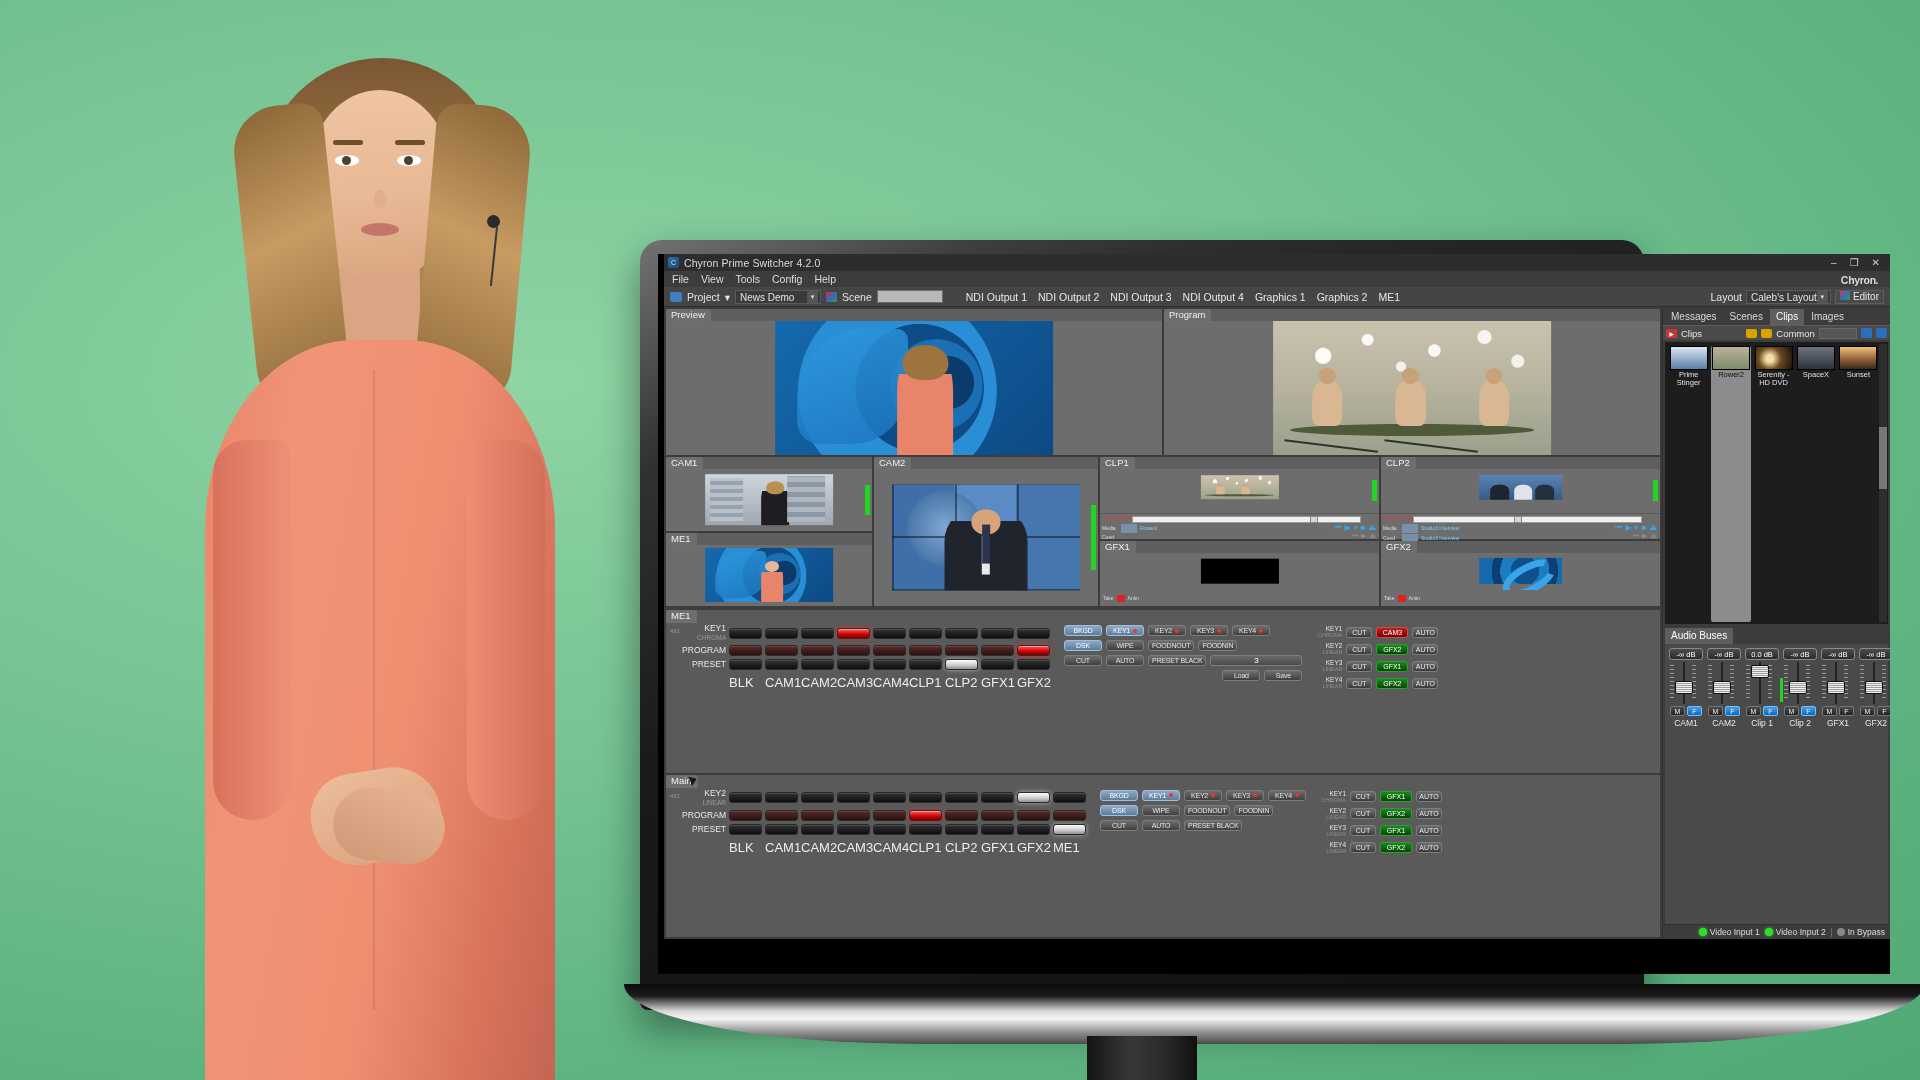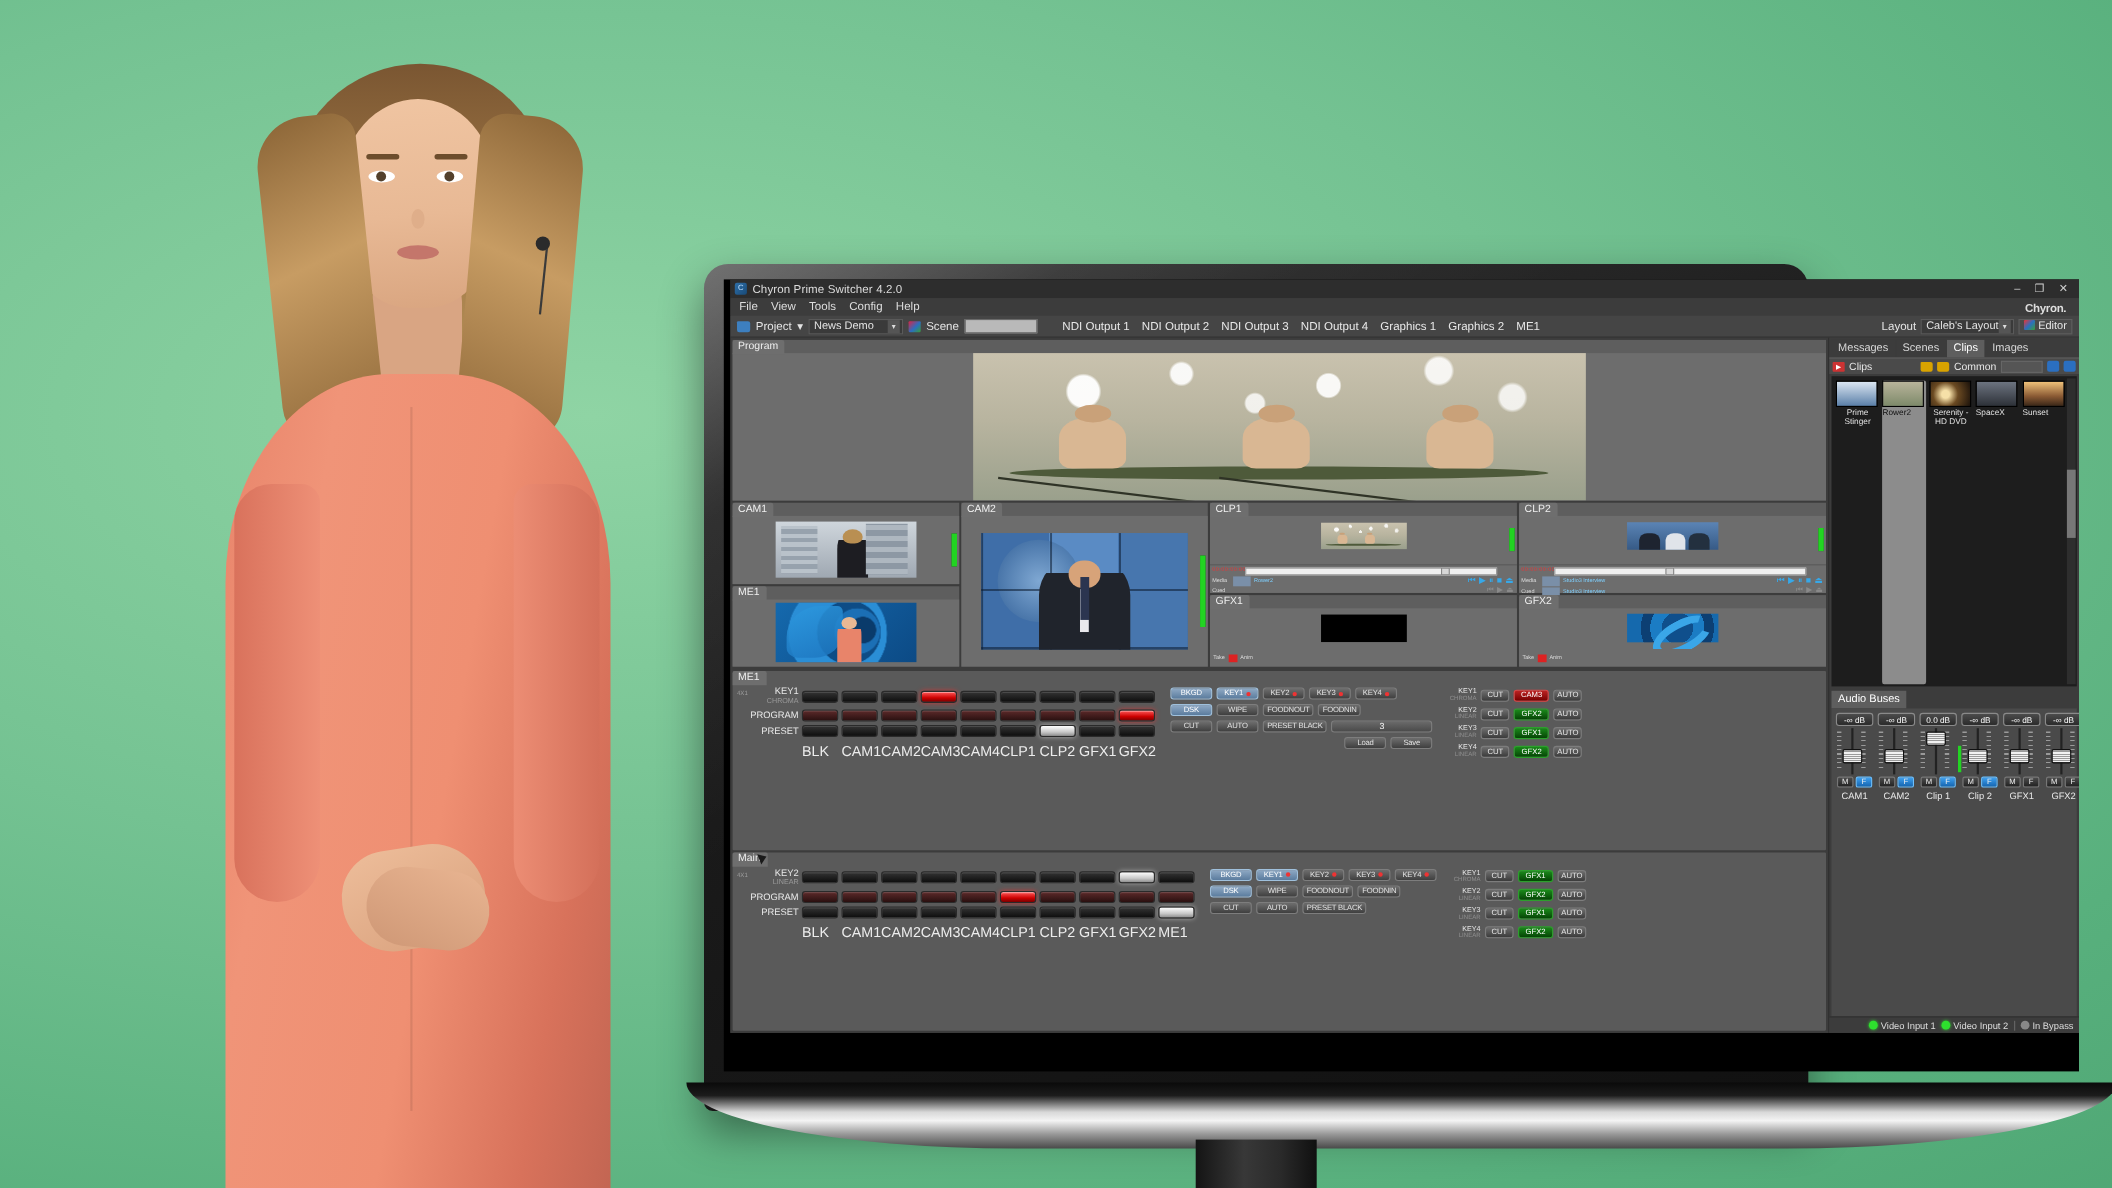--- a/index.html
+++ b/index.html
@@ -76,21 +76,21 @@
 
   .menubar { height:16px; background:#3c3c3c; display:flex; align-items:center; gap:12px; padding:0 8px; flex:0 0 auto;}
   .menubar span { font-size:10.5px; color:#ddd;}
   .menubar .logo { margin-left:auto; font-size:14px; font-weight:bold; color:#fff; letter-spacing:-.3px; padding-right:4px;}
   .menubar .logo i { font-style:normal; font-size:9px;}
 
   .toolbar { height:20px; background:#454545; display:flex; align-items:center; gap:5px; padding:0 6px; flex:0 0 auto;
     border-bottom:1px solid #2f2f2f;}
   .tb-folder { width:12px;height:10px;background:#3d7fbf;border-radius:1px 2px 2px 2px;}
   .tb-lbl { font-size:10.5px; color:#e4e4e4;}
-  .combo { background:#3a3a3a; border:1px solid #5a5a5a; height:14px; display:flex; align-items:center;
+  .combo { background:#3a3a3a; border:1px solid #5a5a5a; height:14px; display:flex; align-items:flex-end;
     padding:0 2px 0 4px; font-size:10px; color:#e4e4e4; min-width:86px;}
   .combo .arw { margin-left:auto; background:#555; width:11px; height:12px; display:flex; align-items:center; justify-content:center;
     font-size:7px; color:#ddd;}
   .scene-icon { width:11px;height:10px;background:linear-gradient(135deg,#d24,#2b6fc0 55%,#3a9c3a); border-radius:1px;}
   .scene-field { width:66px; height:13px; background:#b9b9b9; border:1px solid #6a6a6a;}
   .ndi-tabs { display:flex; gap:11px; margin-left:18px;}
   .ndi-tabs span { font-size:10.5px; color:#e8e8e8;}
   .layout-grp { margin-left:auto; display:flex; align-items:center; gap:4px;}
   .edit-btn { background:#4a4a4a; border:1px solid #5e5e5e; height:14px; display:flex; align-items:flex-start; gap:3px;
     padding:0 4px; font-size:10px;}
@@ -234,21 +234,21 @@
   .tabs { display:flex; gap:1px; padding:2px 2px 0 2px; background:#3c3c3c;}
   .tab { padding:2px 6px 3px 6px; font-size:10px; color:#d8d8d8; background:#3c3c3c;}
   .tab.active { background:#5e5e5e; color:#fff;}
   .clips-bar { height:15px; background:#4a4a4a; display:flex; align-items:center; gap:4px; padding:0 3px;
     border-top:1px solid #5e5e5e;}
   .cb-ico { width:11px;height:9px;background:#c33; border-radius:1px; display:flex;align-items:center;justify-content:center;color:#fff;font-size:6px;}
   .folder { width:11px;height:9px;background:#d9a300;border-radius:1px 2px 2px 2px;}
   .cb-field { flex:1; height:11px; background:#555; border:1px solid #666;}
   .cb-icoB { width:11px;height:10px;background:#2b6fc0;border-radius:2px;}
   .clip-grid { flex:1; background:#1d1d1d; margin:2px; display:flex; gap:3px; padding:4px 10px 2px 4px; position:relative; overflow:hidden;}
-  .clip-item { width:40px; display:flex; flex-direction:column; align-items:flex-start; gap:1px;}
+  .clip-item { width:40px; display:flex; flex-direction:column; align-items:center; gap:1px;}
   .clip-item.sel { background:#8c8c8c; border-radius:2px;}
   .clip-th { width:38px; height:24px; background:#444; border:1px solid #000;}
   .clip-nm { font-size:7.5px; color:#e0e0e0; text-align:center; line-height:8px;}
   .clip-sb { position:absolute; right:1px; top:2px; bottom:2px; width:8px; background:#2e2e2e;}
   .clip-sb i { position:absolute; left:0; right:0; top:30%; height:22%; background:#777;}
 
   .audio-tab { display:flex; padding:2px 2px 0 2px;}
   .audio-body { flex:1; background:#4a4a4a; display:flex; padding:4px 3px 0 3px; gap:2px; margin:0 2px;}
   .chan { flex:1; display:flex; flex-direction:column; align-items:center; gap:2px;}
   .db { width:34px; height:12px; border-radius:3px; border:1px solid #8a8a8a;
@@ -365,20 +365,32 @@
             <span>Editor</span>
           </div>
         </div>
       </div>
 
       <div class="content">
         <div class="left">
 
           <div class="mon-row1">
             <div class="panel" style="flex:1">
+              <div class="p-tab">Preview</div>
+              <div class="p-body">
+                <div class="vid" style="width:56%;height:100%;position:relative">
+                  <div class="swirl"></div>
+                  <div style="position:absolute;left:44%;top:18%;width:20%;height:82%;background:linear-gradient(180deg,rgba(0,0,0,0) 0 26%,#e8846a 26% 100%);border-radius:42% 42% 0 0;">
+                    <div style="position:absolute;left:50%;top:4%;transform:translateX(-50%);width:60%;height:26%;background:#e8b894;border-radius:50%;"></div>
+                    <div style="position:absolute;left:50%;top:0;transform:translateX(-50%);width:82%;height:32%;background:#9d7440;border-radius:50% 50% 44% 44%;"></div>
+                  </div>
+                </div>
+              </div>
+            </div>
+            <div class="panel" style="flex:1">
               <div class="p-tab">Program</div>
               <div class="p-body">
                 <div class="vid" style="width:56%;height:100%;position:relative">
                   <div class="rowing">
                     <div class="boat"></div>
                     <div class="rower" style="left:14%"></div>
                     <div class="rower" style="left:44%"></div>
                     <div class="rower" style="left:74%"></div>
                     <div class="oar" style="left:4%;width:34%;transform:rotate(7deg)"></div>
                     <div class="oar" style="left:40%;width:34%;transform:rotate(7deg)"></div>

